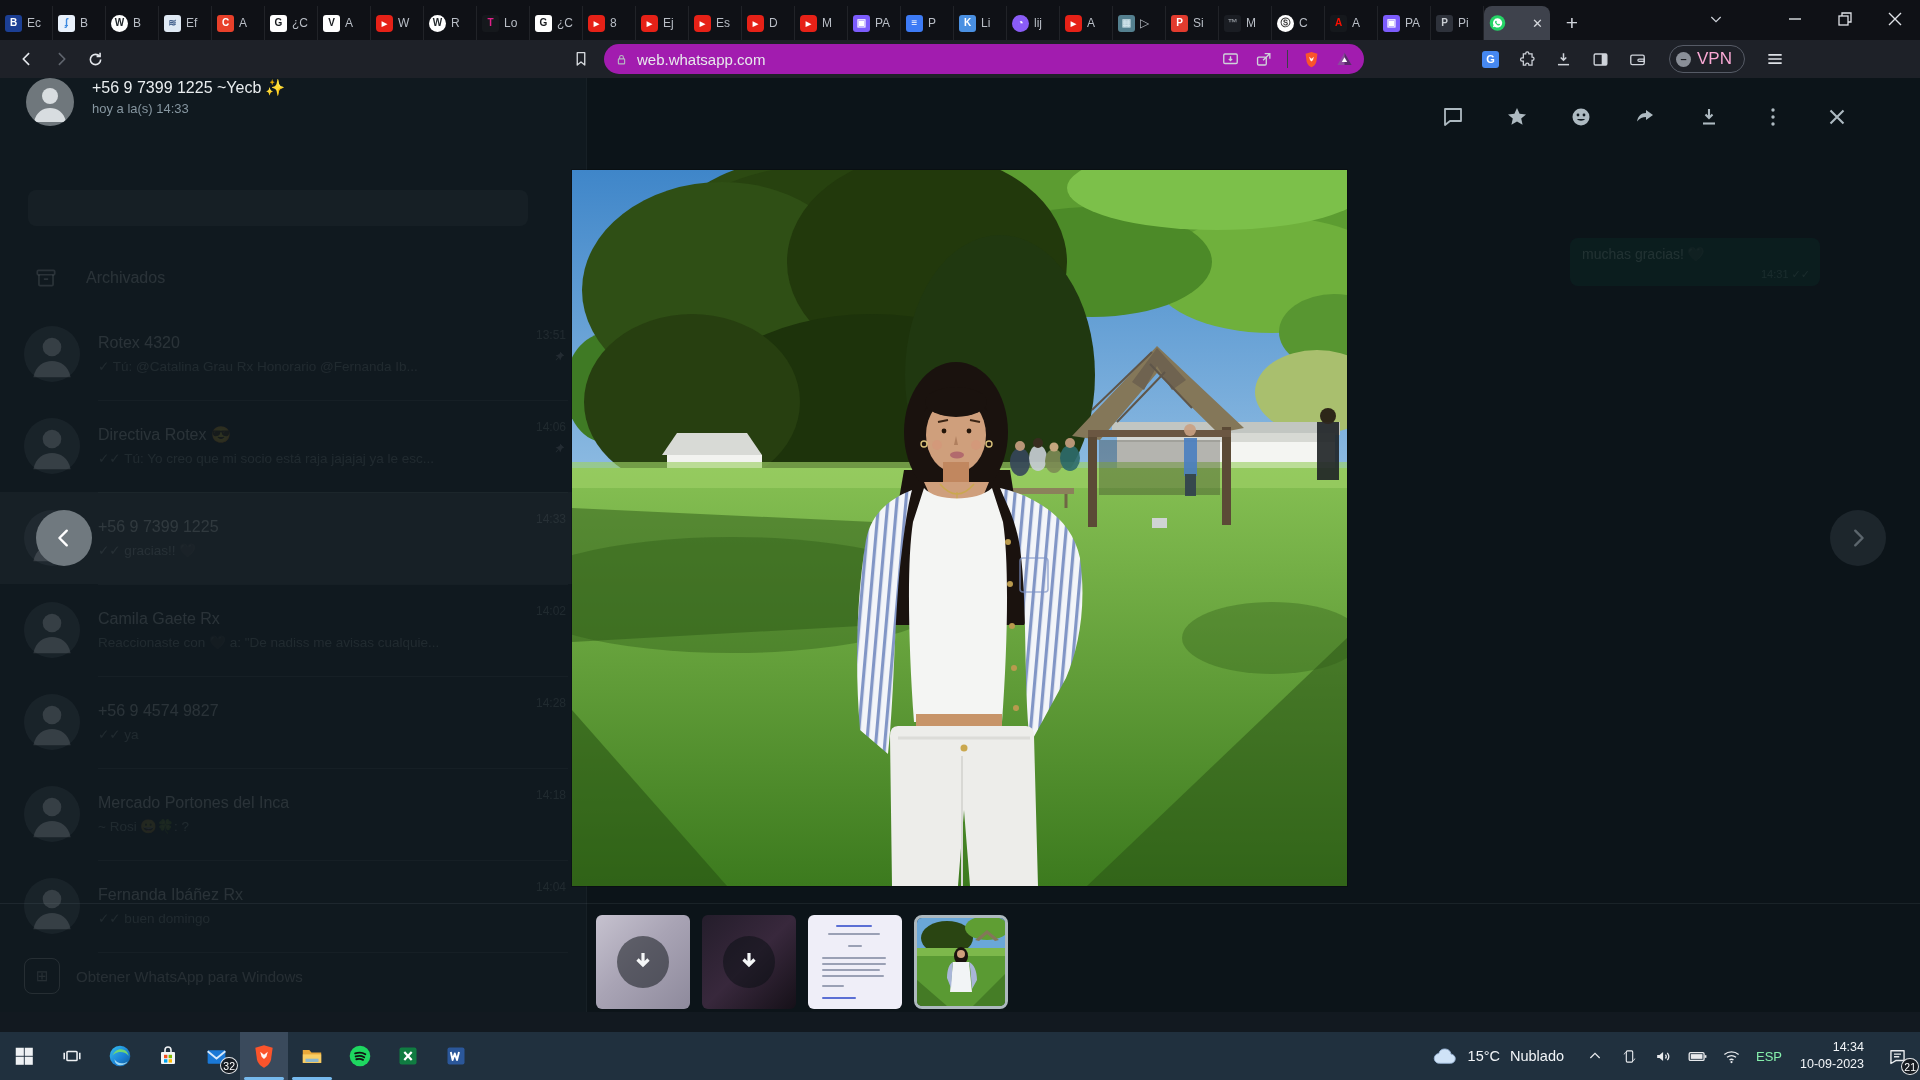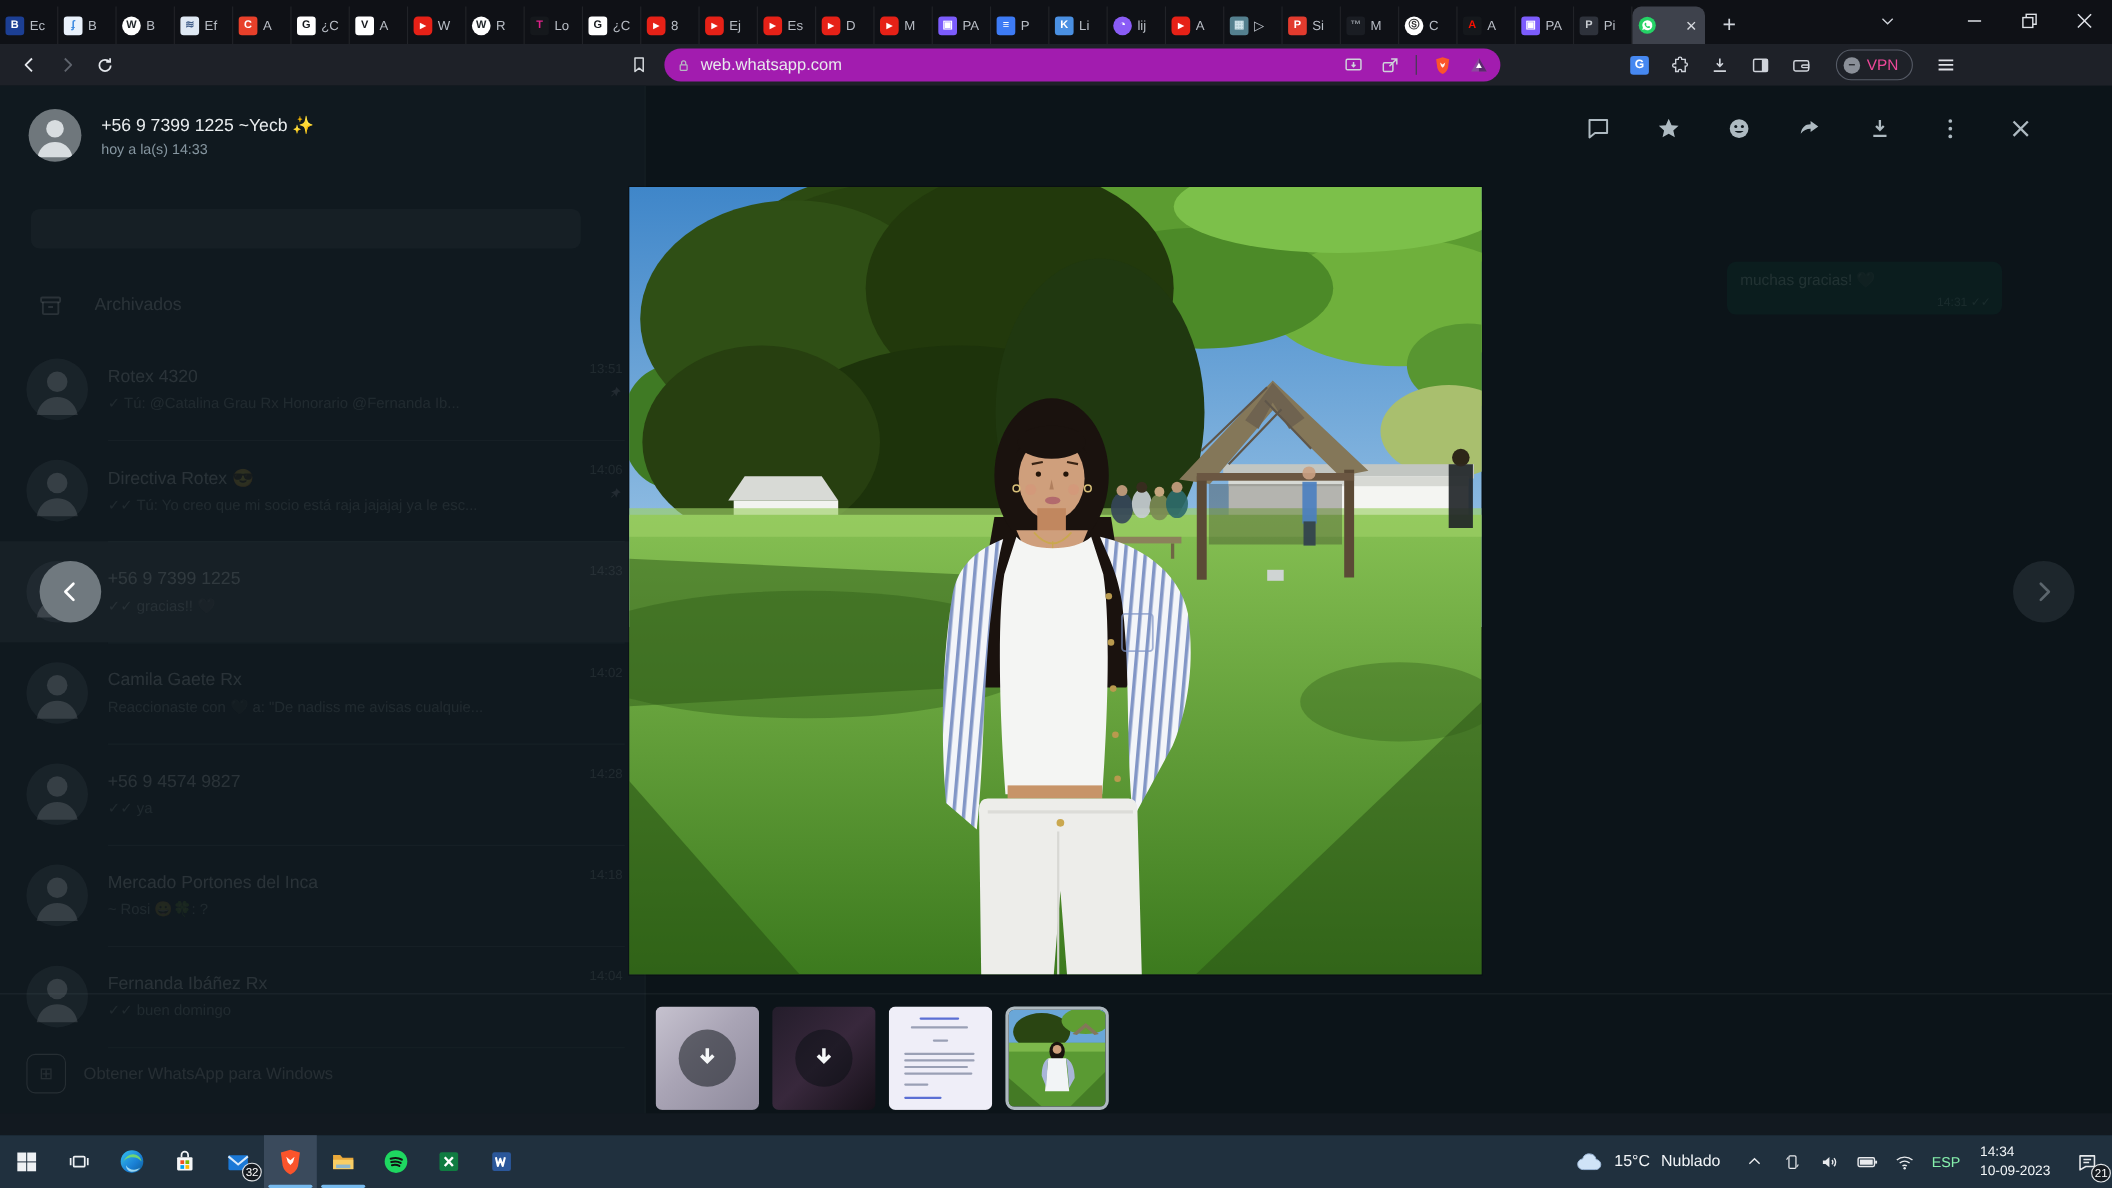--- a/index.html
+++ b/index.html
@@ -26,21 +26,21 @@
   .navbtn.dim{color:#5f646d}
   .bmflag{margin-left:460px;color:#d6dade}
   .urlpill{margin-left:14px;width:760px;height:30px;border-radius:15px;background:#a21caf;display:flex;align-items:center;padding:0 10px;box-sizing:border-box;gap:8px}
   .url{font-size:15px;color:#e8eaed;flex:1}
   .pillicons{display:flex;align-items:center;gap:14px;color:#cfd3da}
   .psep{width:1px;height:18px;background:#3a3f48}
   .extarea{display:flex;align-items:center;gap:18px;margin-left:118px;color:#cfd3da}
   .gtr{width:17px;height:17px;border-radius:3px;background:#4688f1;color:#fff;font-size:11px;font-weight:bold;display:flex;align-items:center;justify-content:center}
   .vpn{display:flex;align-items:center;gap:6px;border:1px solid #565b66;border-radius:14px;height:26px;padding:0 12px 0 6px;margin-left:22px}
   .vpndot{width:15px;height:15px;border-radius:50%;background:#8a8f98;color:#16181d;display:flex;align-items:center;justify-content:center;font-size:11px;font-weight:bold}
-  .vpntxt{font-size:14px;color:#ec4899}
+  .vpntxt{font-size:17px;color:#f9a8d4}
   .menubtn{margin-left:20px;color:#dfe2e7}
   
   .content{position:absolute;left:0;top:78px;width:1920px;height:954px;background:#0c1419;overflow:hidden}
   .chatpanel{position:absolute;left:0;top:0;width:586px;height:954px;background:#10191f;border-right:1px solid rgba(134,150,160,.06)}
   .searchghost{position:absolute;left:28px;top:112px;width:500px;height:36px;border-radius:8px;background:rgba(134,150,160,.05)}
   .chatrows{position:absolute;left:0;top:170px;width:586px}
   .crow{position:relative;height:92px;display:flex;align-items:center;padding:0 18px 0 24px;box-sizing:border-box;gap:18px}
   .crow.arch{height:60px}
   .crow.sel{background:rgba(134,150,160,.06)}
   .avatar{width:56px;height:56px;border-radius:50%;background:rgba(134,150,160,.08);flex:none;display:flex;align-items:center;justify-content:center}
@@ -51,21 +51,21 @@
   .cprev{font-size:13.5px;color:rgba(233,237,239,.08);white-space:nowrap;overflow:hidden;text-overflow:ellipsis}
   .cmeta{position:absolute;right:20px;top:20px;display:flex;flex-direction:column;align-items:flex-end;gap:8px}
   .ctime{font-size:12px;color:rgba(233,237,239,.08)}
   .cpin{color:rgba(233,237,239,.09)}
   .getapp{position:absolute;left:24px;top:880px;display:flex;align-items:center;gap:16px;color:rgba(233,237,239,.10);font-size:15px}
   .getapp .gico{width:34px;height:34px;border-radius:8px;border:1px solid rgba(233,237,239,.10);display:flex;align-items:center;justify-content:center;font-size:15px}
   .ghostbubble{position:absolute;left:1570px;top:160px;width:250px;height:48px;border-radius:8px;background:rgba(5,97,78,.12);padding:8px 12px;box-sizing:border-box}
   .ghostbubble .gt{font-size:14px;color:rgba(233,237,239,.10)}
   .ghostbubble .gtm{position:absolute;right:10px;bottom:5px;font-size:11px;color:rgba(233,237,239,.07)}
   
-  .vheader{position:absolute;left:0;top:0;width:1920px;height:90px;display:flex;align-items:center;padding:0 26px;box-sizing:border-box;gap:18px}
+  .vheader{position:absolute;left:0;top:0;width:1920px;height:90px;display:flex;padding:0 26px;box-sizing:border-box;gap:18px}
   .vavatar{width:48px;height:48px;border-radius:50%;background:#6f777c;overflow:hidden;flex:none;display:flex;align-items:flex-end;justify-content:center}
   .vtitle{display:flex;flex-direction:column;gap:4px}
   .vname{font-size:16px;color:#e9edef;font-weight:500}
   .vtime{font-size:13px;color:#8696a0}
   .vtools{position:absolute;right:70px;top:26px;display:flex;align-items:center;gap:38px;color:#aebac1}
   .vtools .vt{width:26px;height:26px;display:flex;align-items:center;justify-content:center}
   .photo{position:absolute;left:572px;top:92px;width:775px;height:716px;box-shadow:0 0 0 1px rgba(0,0,0,.25)}
   .navcirc{position:absolute;width:56px;height:56px;border-radius:50%;display:flex;align-items:center;justify-content:center}
   .navprev{left:36px;top:432px;background:#70797f;color:#fff}
   .navnext{left:1830px;top:432px;background:#1d262c;color:#5c666d}
@@ -84,21 +84,21 @@
   .taskbar{position:absolute;left:0;top:1032px;width:1920px;height:48px;background:#20303e;display:flex;align-items:center}
   .tbico{width:48px;height:48px;display:flex;align-items:center;justify-content:center;position:relative;flex:none}
   .tbico.activeapp{background:#3a4a5c}
   .runline{position:absolute;left:4px;bottom:0;width:40px;height:3px;background:#76b9ed;border-radius:2px}
   .badge{position:absolute;right:2px;bottom:6px;min-width:17px;height:17px;border-radius:50%;background:rgba(22,26,30,.92);border:1px solid #e4e6e9;color:#fff;font-size:10.5px;display:flex;align-items:center;justify-content:center;box-sizing:border-box;padding:0 2px}
   .tright{margin-left:auto;display:flex;align-items:center;height:48px}
   .weather{display:flex;align-items:center;gap:10px;padding:0 14px;height:48px}
   .wtemp,.wcond{font-size:14.5px;color:#f2f5f8}
   .trayico{width:34px;height:48px;display:flex;align-items:center;justify-content:center;color:#e8eaed}
   .lang{font-size:13px;color:#86efac;padding:0 8px}
-  .clock{display:flex;flex-direction:column;align-items:flex-start;justify-content:center;font-size:12.5px;color:#f2f5f8;line-height:1.35;padding:0 10px}
+  .clock{display:flex;flex-direction:column;align-items:flex-end;justify-content:center;font-size:12.5px;color:#f2f5f8;line-height:1.35;padding:0 10px}
   .action{position:relative;width:46px;height:48px;display:flex;align-items:center;justify-content:center;color:#e8eaed}
   .action .badge{right:1px;bottom:5px}
 </style>
 </head>
 <body>
 
 <div class="tabbar">
   <div class="tabs" id="tabs">
       <div class="tab">
         <span class="fav" style="background: rgb(28, 63, 148); color: rgb(255, 255, 255);">B</span>

